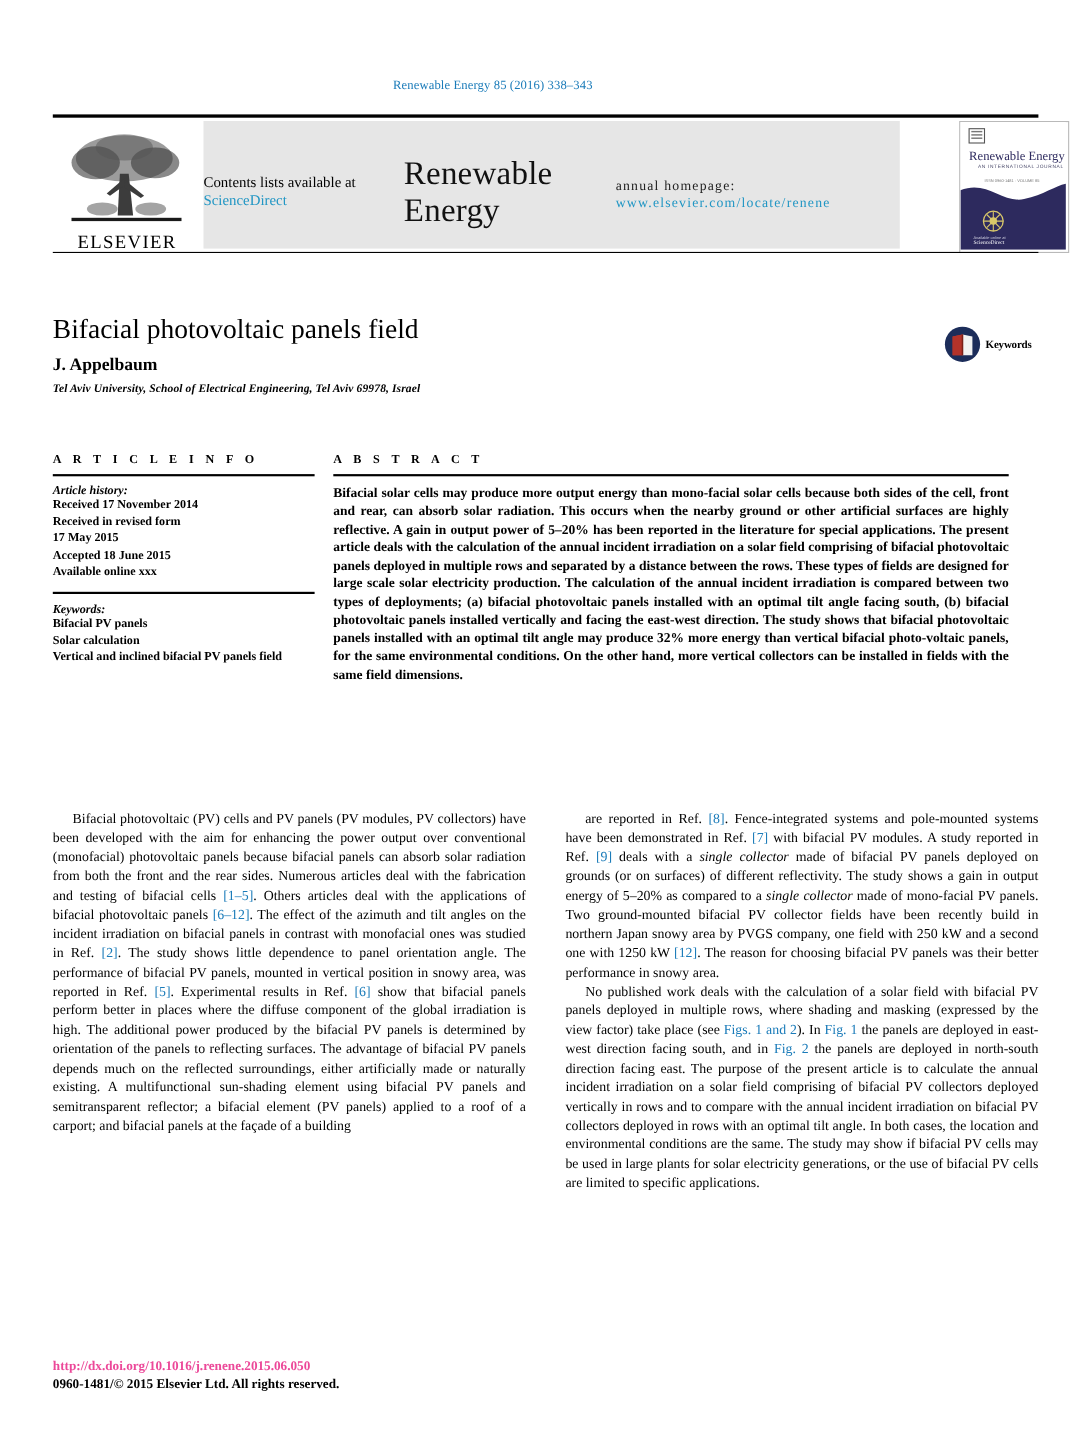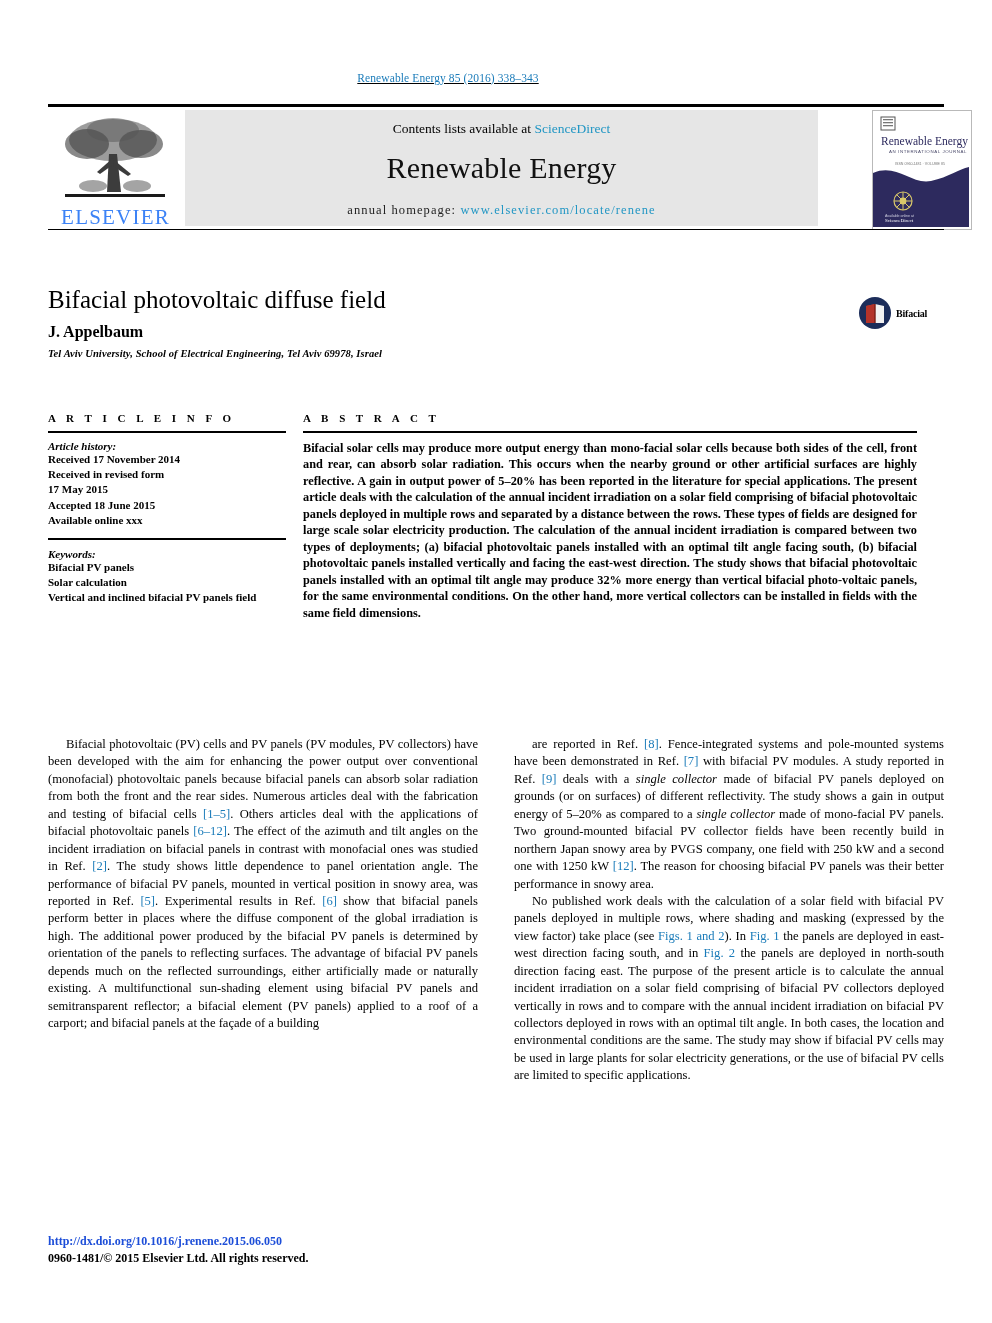--- a/index.html
+++ b/index.html
@@ -13,21 +13,20 @@
     font-family: "Liberation Serif", serif;
     color: #000000;
     position: relative;
     overflow: hidden;
   }
   .page {
     width: 896px;
     height: 1323px;
     position: relative;
     box-sizing: border-box;
-    text-decoration: underline;
   }
 
   
   .running-head {
     text-align: center;
     font-size: 11.5px;
     color: #1a7bb9;
     padding-top: 72px;
     letter-spacing: .1px;
     font-family: "Liberation Serif", serif;
@@ -55,36 +54,36 @@
     width: 135px;
     height: 118px;
     display: flex;
     flex-direction: column;
     align-items: center;
     justify-content: flex-end;
   }
   .tree-svg { display:block; }
   .elsevier-word {
     font-family: "Liberation Serif", serif;
-    font-size: 21px;
+    font-size: 17px;
     letter-spacing: 1.2px;
-    color: #3b82f6;
+    color: #000000;
     line-height: 1;
     margin-top: 1px;
   }
 
   .journal-band {
     position: absolute;
     left: 137px;
     top: 6px;
     width: 633px;
     height: 116px;
     background: #e6e6e6;
     display: flex;
-    flex-direction: column;
+    flex-direction: row;
     align-items: center;
     justify-content: flex-start;
   }
   .contents-line {
     font-size: 13.5px;
     margin-top: 11px;
     color: #000;
   }
   .contents-line .sd { color: #2196c4; }
   .journal-name {
@@ -264,21 +263,21 @@
   .footnote .mail { color: #1a7bb9; }
 
   .doi-block {
     position: absolute;
     left: 48px;
     top: 1234px;
     width: 500px;
   }
   .doi-link {
     font-size: 12px;
-    color: #1d4ed8;
+    color: #ec4899;
     font-weight: bold;
     display: block;
     text-decoration: none;
   }
   .issn-line {
     font-size: 12px;
     font-weight: bold;
     margin-top: 2px;
   }
 </style>
@@ -343,33 +342,33 @@
         </g>
         <text x="12" y="106" font-family="Liberation Sans, sans-serif" font-size="3.6" fill="#cfcfe0">Available online at</text>
         <text x="12" y="111" font-family="Liberation Serif, serif" font-size="5" fill="#ffffff">ScienceDirect</text>
       </svg>
     </div>
 
     <div class="masthead-rule-bottom"></div>
   </div>
 
   <div class="title-block">
-    <h1 class="article-title">Bifacial photovoltaic diffuse field</h1>
+    <h1 class="article-title">Bifacial photovoltaic panels field</h1>
     <div class="authors">J. Appelbaum</div>
     <div class="affiliation">Tel Aviv University, School of Electrical Engineering, Tel Aviv 69978, Israel</div>
 
     <div class="crossmark">
       <svg width="34" height="34" viewBox="0 0 34 34">
         <circle cx="17" cy="17" r="16" fill="#1c2d5a"></circle>
         <path d="M17 8 L17 27 L8 27 L8 10 Z" fill="#c0392b"></path>
         <path d="M17 8 L17 27 L26 27 L26 10 Z" fill="#f2f2f2"></path>
         <path d="M8 10 L17 8 L17 27 L8 27 Z" fill="#b4332a"></path>
         <rect x="16.3" y="8" width="1.4" height="19" fill="#7a1f18"></rect>
       </svg>
-      <span class="crossmark-label">Bifacial</span>
+      <span class="crossmark-label">Keywords</span>
     </div>
   </div>
 
   <div class="info-abstract">
 
     <div class="col-info">
       <div class="sec-head">A R T I C L E   I N F O</div>
       <hr class="hr-thick">
       <div class="info-label">Article history:</div>
       <div class="info-line">Received 17 November 2014</div>

